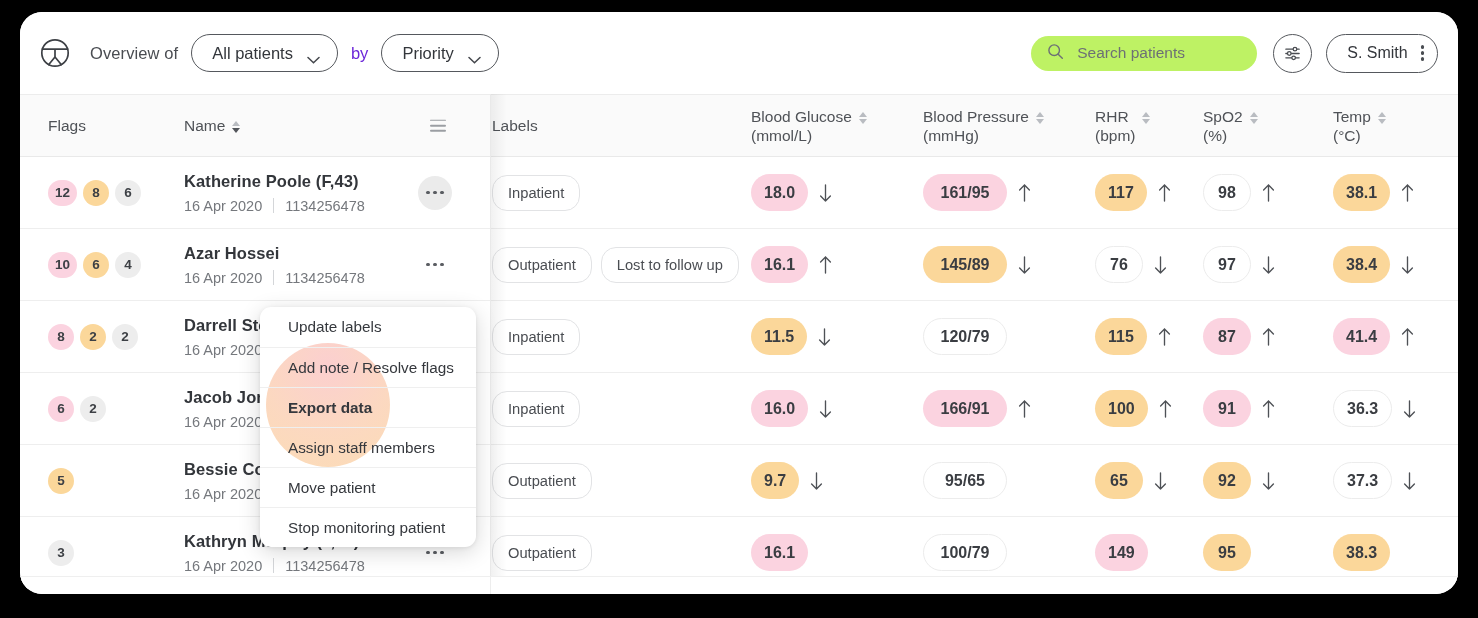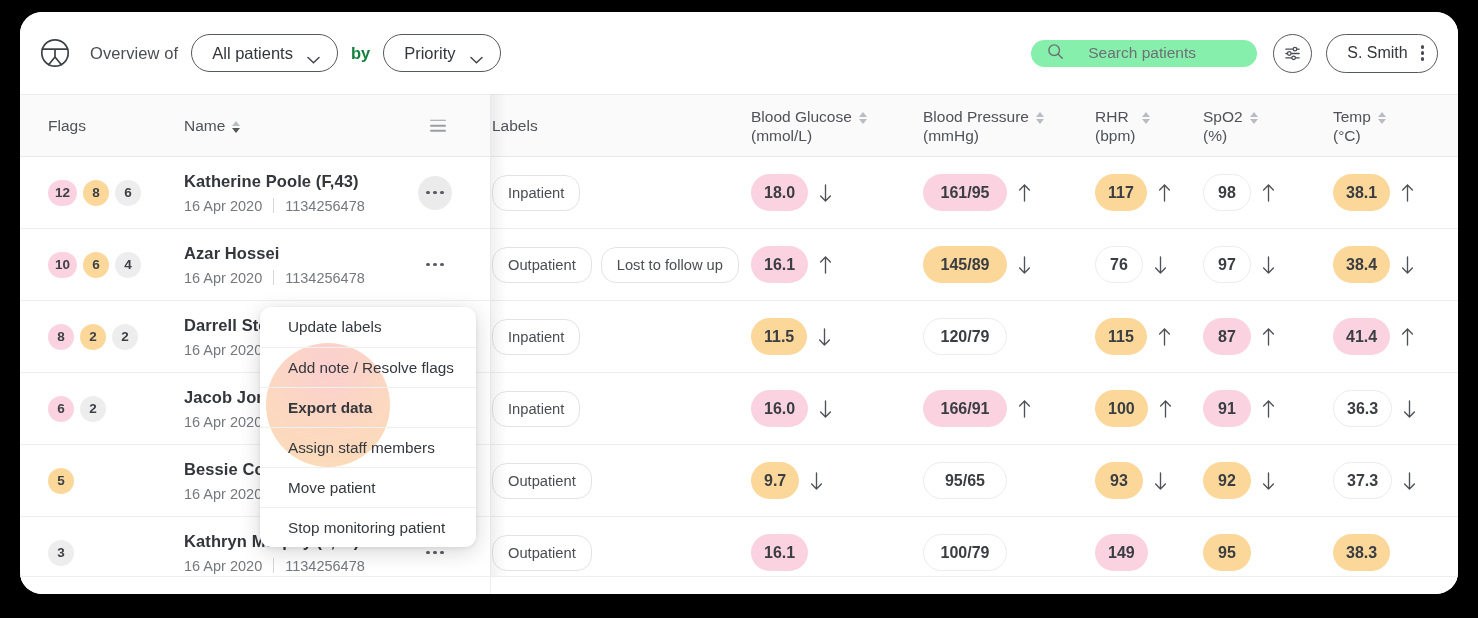--- a/index.html
+++ b/index.html
@@ -38,27 +38,27 @@
   }
   .pill-select {
     display: inline-flex; align-items: center; gap: 14px;
     height: 38px; padding: 0 17px 0 20px;
     border: 1.3px solid #55585d;
     border-radius: 19px;
     font-size: 16.5px; color: #33363b;
     background: #fff; cursor: pointer;
     white-space: nowrap;
   }
-  .by-text { font-size: 16.5px; color: #15803d; margin: 8px 13px; font-weight: bold; }
+  .by-text { font-size: 16.5px; color: #6d28d9; margin: 8px 13px; }
   .chev { width: 13px; height: 8px; flex: 0 0 auto; }
   .spacer { flex: 1 1 auto; }
   .search-box {
-    display: flex; align-items: center; gap: 24px;
-    width: 226px; height: 27px;
-    background: #86efac; border-radius: 19.5px;
+    display: flex; align-items: center; gap: 13px;
+    width: 226px; height: 35px;
+    background: #bef264; border-radius: 19.5px;
     padding: 0 16px;
     margin-right: 16px;
   }
   .search-box .ph { font-size: 15.5px; color: #6d7075; }
   .icon-circle {
     width: 39px; height: 39px; border-radius: 50%;
     border: 1.3px solid #55585d;
     display: flex; align-items: center; justify-content: center;
     margin-right: 14px; cursor: pointer; flex: 0 0 auto;
   }
@@ -674,21 +674,21 @@
             </span>
           </div>
           <div class="c-bp">
             <span class="vital">
               <span class="bubble plain wide">95/65</span>
               <span class="arrow hidden"></span>
             </span>
           </div>
           <div class="c-rhr">
             <span class="vital">
-              <span class="bubble amber">93</span>
+              <span class="bubble amber">65</span>
               <span class="arrow"><svg viewBox="0 0 13 20" width="13" height="20" fill="none" stroke="#4e5156" stroke-width="1.35" stroke-linecap="round" stroke-linejoin="round">
                   <path d="M6.5 2 L6.5 18 M1.6 13 L6.5 18 L11.4 13"></path>
                 </svg></span>
             </span>
           </div>
           <div class="c-spo2">
             <span class="vital">
               <span class="bubble amber">92</span>
               <span class="arrow"><svg viewBox="0 0 13 20" width="13" height="20" fill="none" stroke="#4e5156" stroke-width="1.35" stroke-linecap="round" stroke-linejoin="round">
                   <path d="M6.5 2 L6.5 18 M1.6 13 L6.5 18 L11.4 13"></path>

